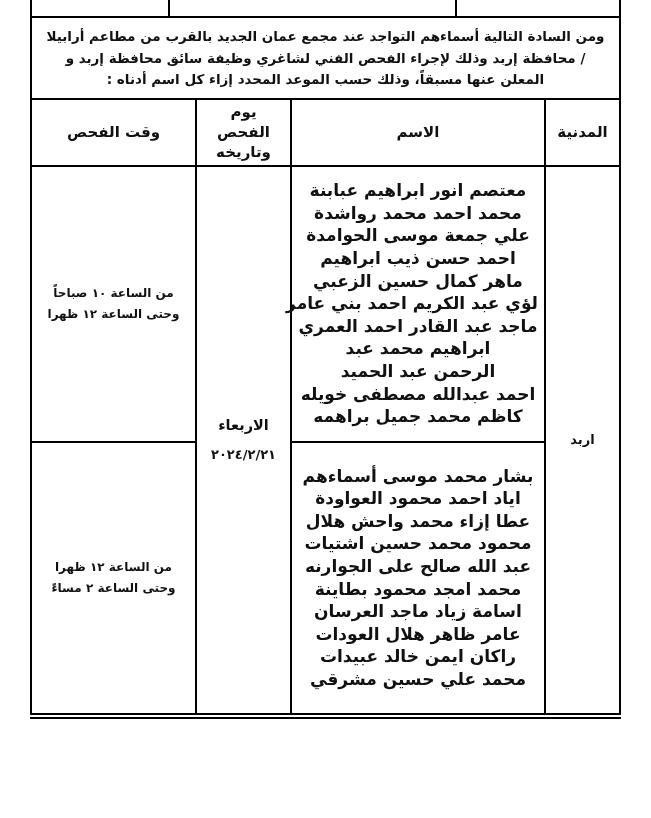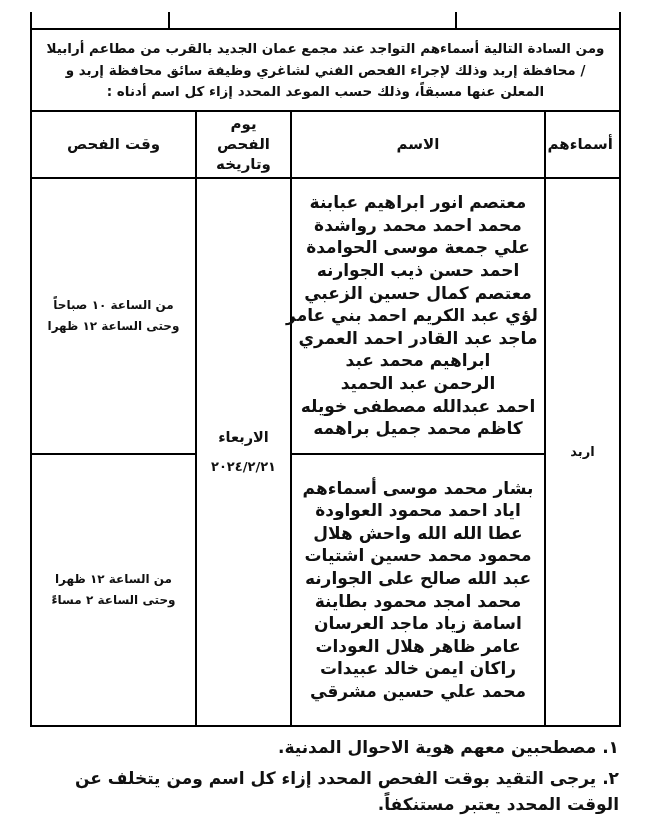--- a/index.html
+++ b/index.html
@@ -13,21 +13,21 @@
     width:651px;height:818px;
     font-family:"DejaVu Sans",sans-serif;
     overflow:hidden;
   }
   .page{
     width:651px;height:818px;
     background:var(--bg);
     color:var(--ink);
     direction:rtl;
     font-weight:700;
-    padding:12px 30px;
+    padding:0 30px;
     overflow:hidden;
   }
   
   .cutoff-row{
     height:18px;
     display:flex;
     direction:ltr;
     border-left:2px solid var(--line);
     border-right:2px solid var(--line);
     border-bottom:2px solid var(--line);
@@ -97,36 +97,36 @@
 
   <table class="exam-table">
     <colgroup>
       <col style="width:75px">
       <col>
       <col style="width:95px">
       <col style="width:165px">
     </colgroup>
     <thead>
       <tr>
-        <th>أسماءهم</th>
+        <th>المدنية</th>
         <th>الاسم</th>
         <th>يوم الفحص وتاريخه</th>
         <th>وقت الفحص</th>
       </tr>
     </thead>
     <tbody>
       <tr class="body-row-1">
         <td class="gov-cell" rowspan="2">اربد</td>
         <td class="names-cell">
           <div class="names-list">
               <div class="name-line">معتصم انور ابراهيم عبابنة</div>
               <div class="name-line">محمد احمد محمد رواشدة</div>
               <div class="name-line">علي جمعة موسى الحوامدة</div>
-              <div class="name-line">احمد حسن ذيب الجوارنه</div>
-              <div class="name-line">معتصم كمال حسين الزعبي</div>
+              <div class="name-line">احمد حسن ذيب ابراهيم</div>
+              <div class="name-line">ماهر كمال حسين الزعبي</div>
               <div class="name-line">لؤي عبد الكريم احمد بني عامر</div>
               <div class="name-line">ماجد عبد القادر احمد العمري</div>
               <div class="name-line">ابراهيم محمد عبد</div>
               <div class="name-line">الرحمن عبد الحميد</div>
               <div class="name-line">احمد عبدالله مصطفى خويله</div>
               <div class="name-line">كاظم محمد جميل براهمه</div>
             </div>
         </td>
         <td class="day-cell" rowspan="2">
           <div>الاربعاء</div>
@@ -135,38 +135,34 @@
         <td class="time-cell">
           <div>من الساعة ١٠ صباحاً</div>
           <div>وحتى الساعة ١٢ ظهرا</div>
         </td>
       </tr>
       <tr class="body-row-2">
         <td class="names-cell">
           <div class="names-list">
               <div class="name-line">بشار محمد موسى أسماءهم</div>
               <div class="name-line">اياد احمد محمود العواودة</div>
-              <div class="name-line">عطا الله الله واحش هلال</div>
+              <div class="name-line">عطا إزاء محمد واحش هلال</div>
               <div class="name-line">محمود محمد حسين اشتيات</div>
               <div class="name-line">عبد الله صالح على الجوارنه</div>
               <div class="name-line">محمد امجد محمود بطاينة</div>
               <div class="name-line">اسامة زياد ماجد العرسان</div>
               <div class="name-line">عامر ظاهر هلال العودات</div>
               <div class="name-line">راكان ايمن خالد عبيدات</div>
               <div class="name-line">محمد علي حسين مشرقي</div>
             </div>
         </td>
         <td class="time-cell">
           <div>من الساعة ١٢ ظهرا</div>
           <div>وحتى الساعة ٢ مساءً</div>
         </td>
       </tr>
     </tbody>
   </table>
 
-  <div class="notes">
-    <p class="note">١. مصطحبين معهم هوية الاحوال المدنية.</p>
-    <p class="note">٢. يرجى التقيد بوقت الفحص المحدد إزاء كل اسم ومن يتخلف عن الوقت المحدد يعتبر مستنكفاً.</p>
-  </div>
 
   <div class="bottom-rule"></div>
 
 </div>
 
 </body></html>

